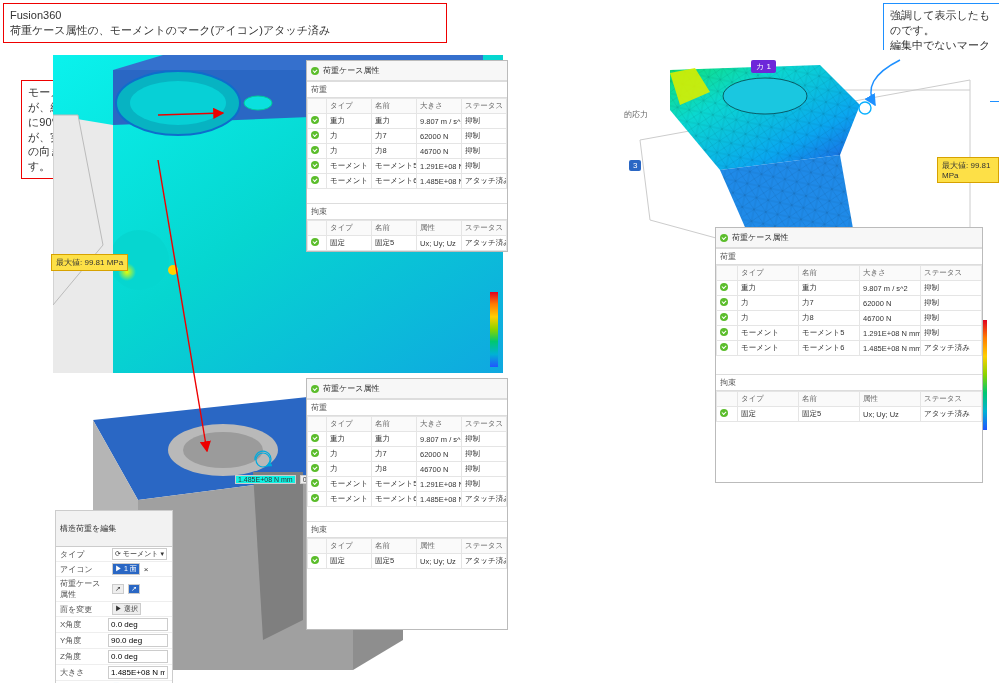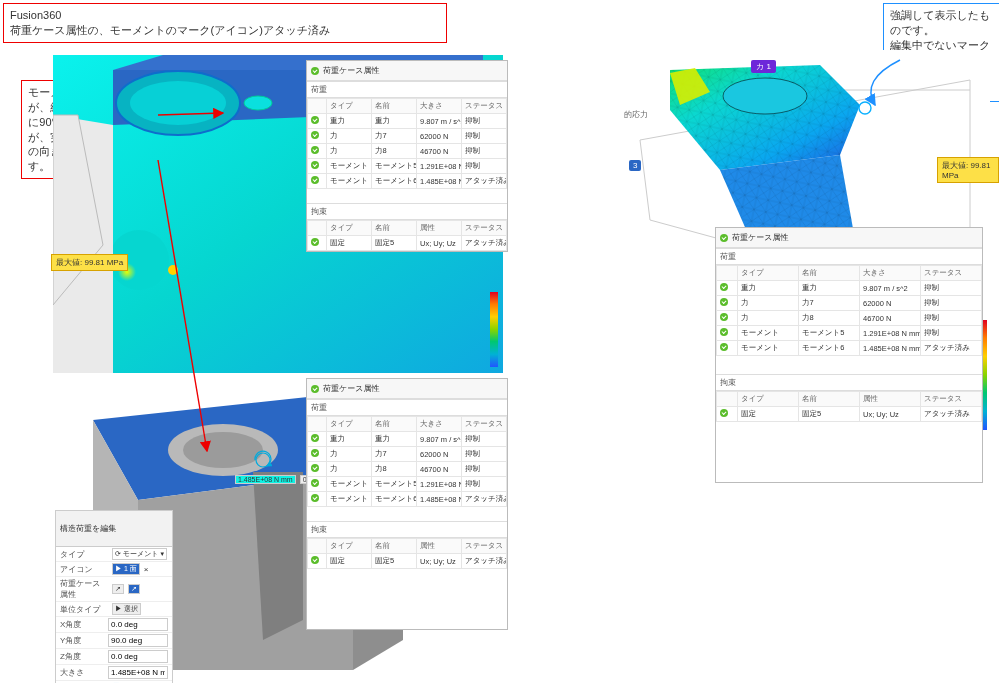--- a/index.html
+++ b/index.html
@@ -390,21 +390,21 @@
         <span class="lbl">アイコン</span>
         <span class="chip" style="background:#2a67c4;color:#fff">▶ 1 面</span> 
         <span style="cursor:pointer">×</span>
       </div>
     <div class="edit-row">
         <span class="lbl">荷重ケース属性</span>
         <span class="chip">↗</span>
         <span class="chip" style="background:#2a67c4;color:#fff">↗</span>
       </div>
     <div class="edit-row">
-        <span class="lbl">単位タイプ</span>
+        <span class="lbl">面を変更</span>
         <span class="chip">▶ 選択</span>
       </div>
     <div id="angles">
         <div class="edit-row">
           <span class="lbl">X角度</span>
           <input value="0.0 deg" style="">
         </div>
         <div class="edit-row">
           <span class="lbl">Y角度</span>
           <input value="90.0 deg" style="">

